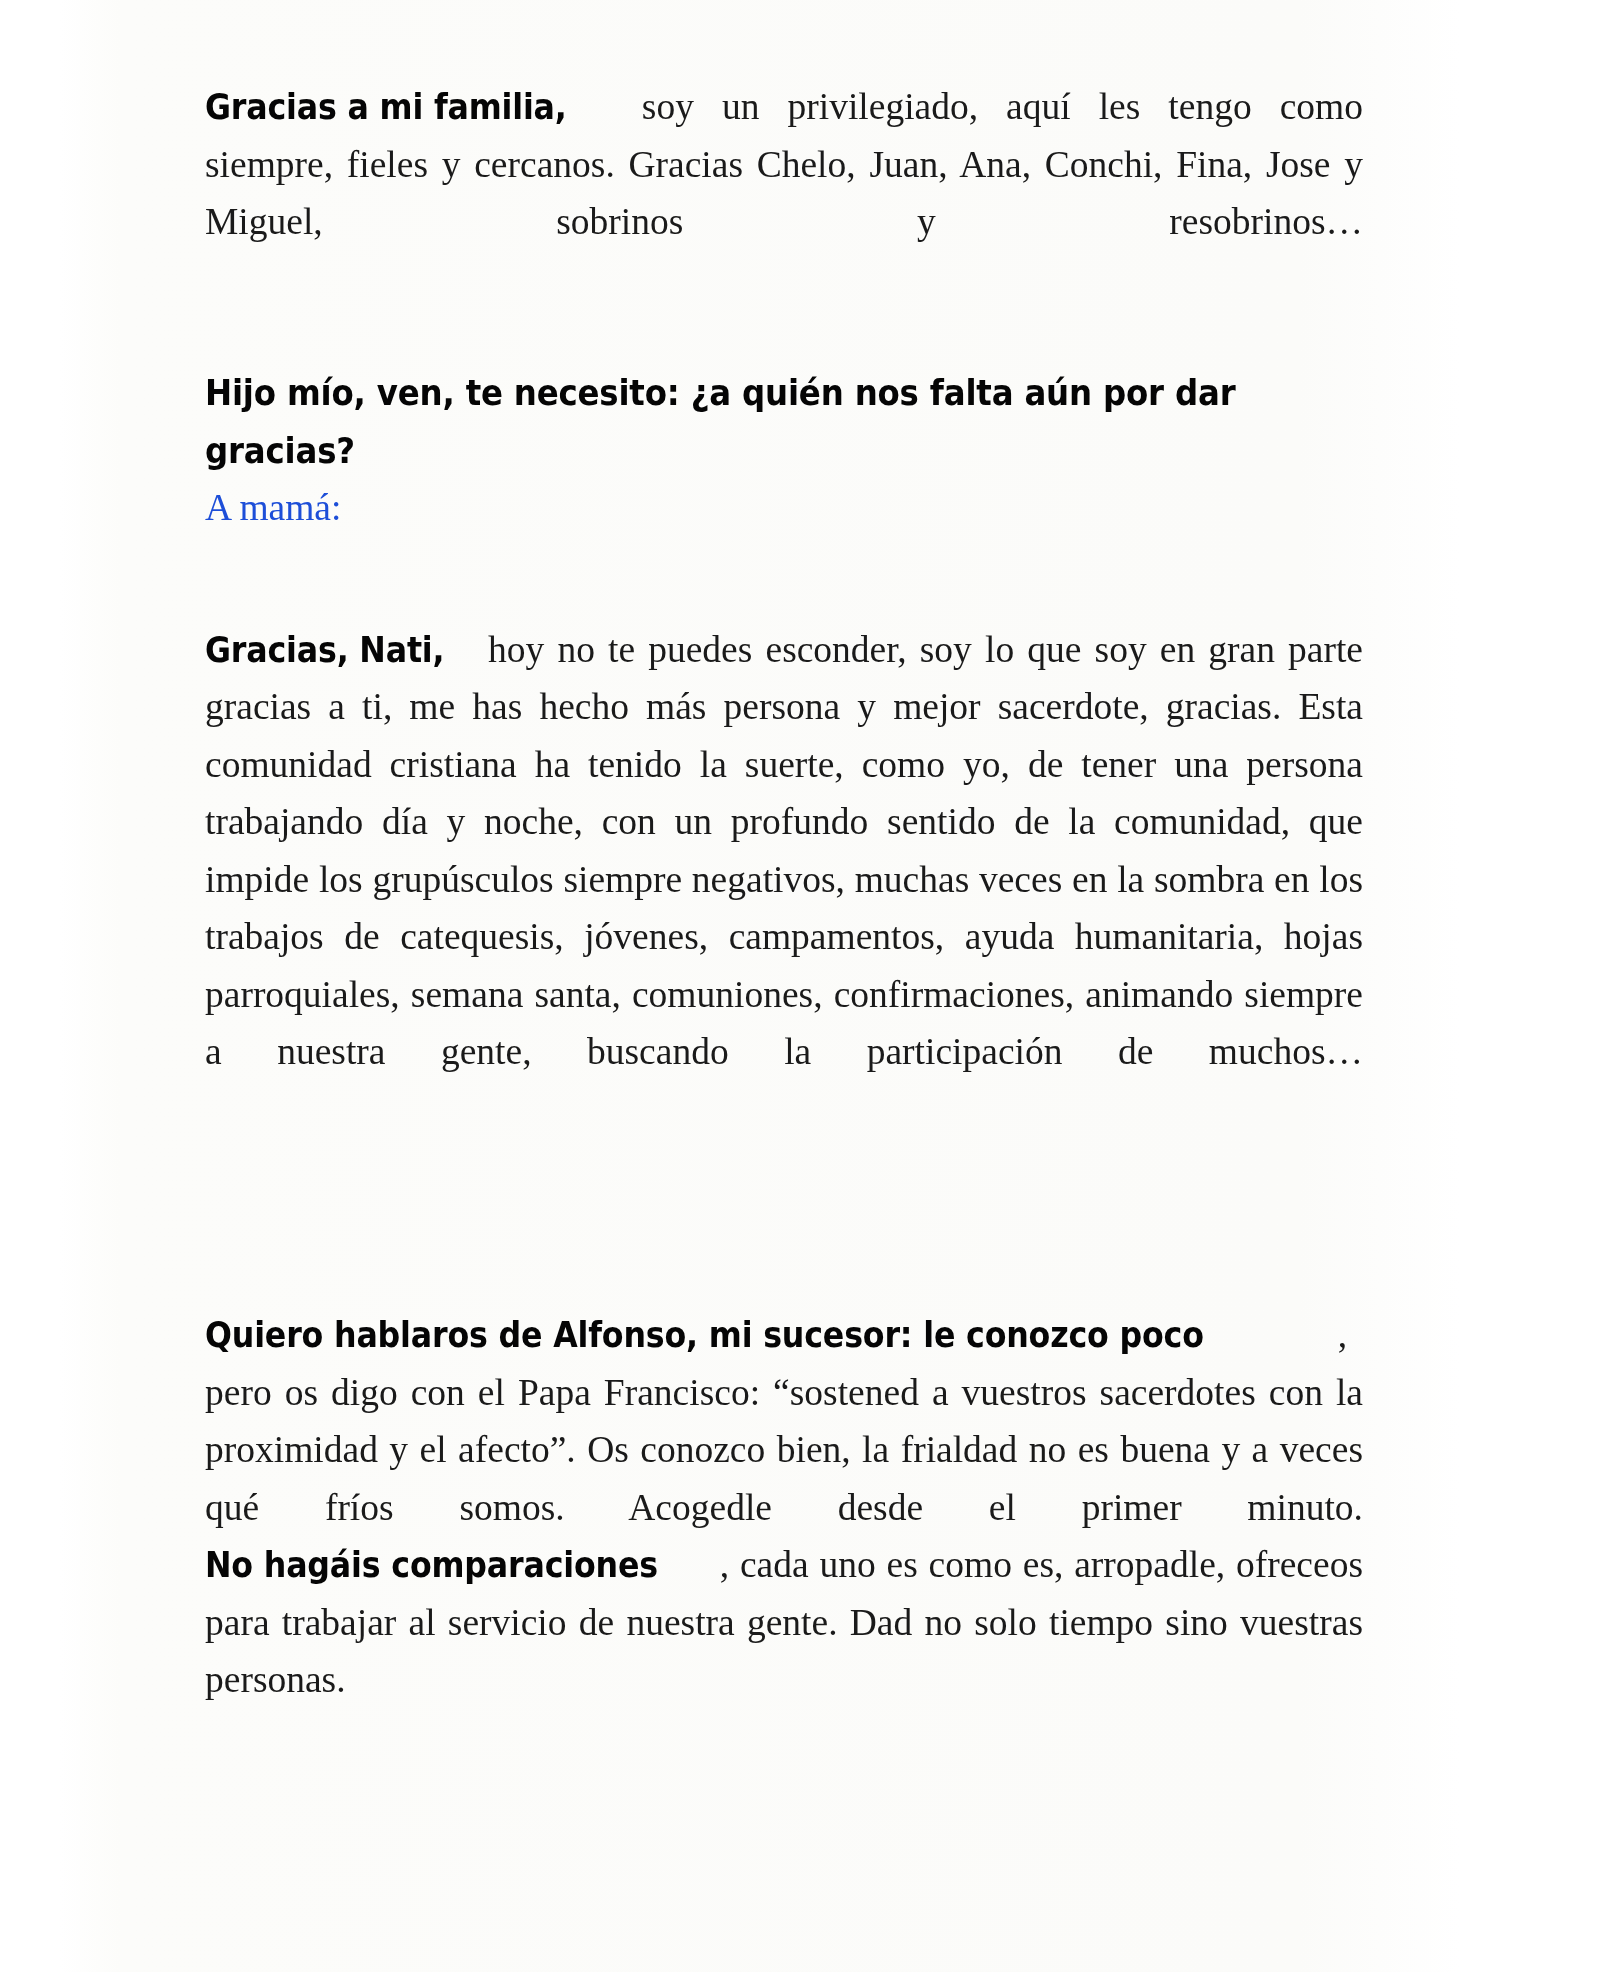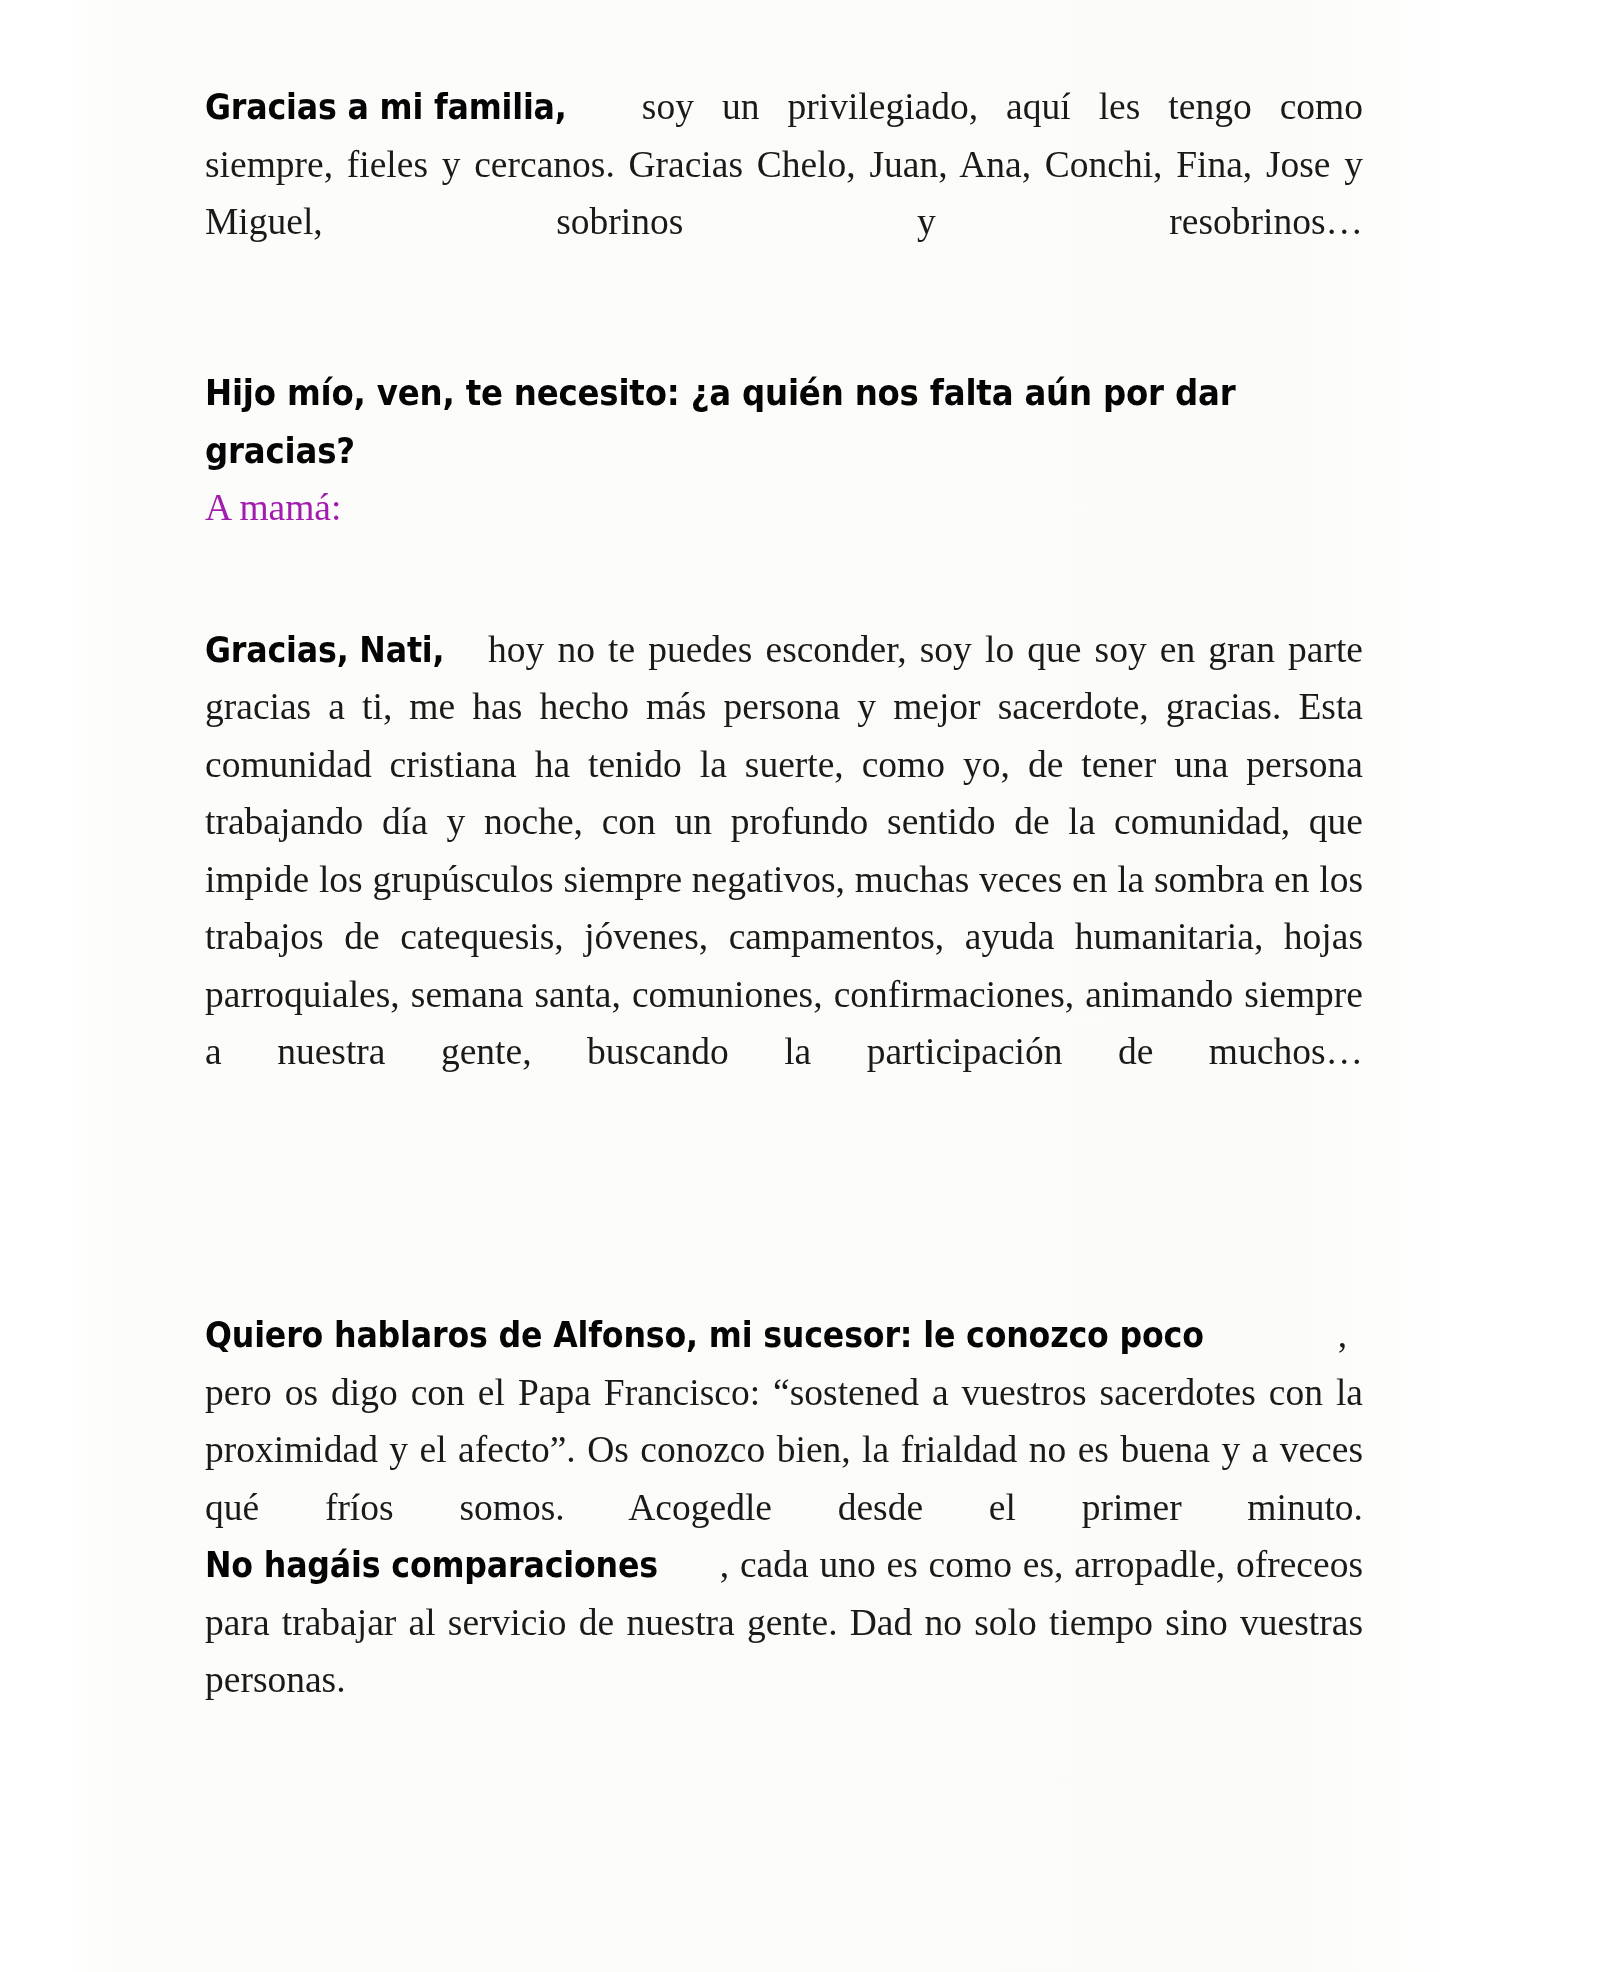--- a/index.html
+++ b/index.html
@@ -106,21 +106,21 @@
     font-size: 36px;
     line-height: 57.5px;
     letter-spacing: -0.2px;
     color: #050505;
   }
   p.heading .tail {
     font-family: "Liberation Serif", "DejaVu Serif", serif;
     font-weight: 400;
     font-size: 37.5px;
     letter-spacing: 0;
-    color: #a21caf;
+    color: #1d4ed8;
   }
   .cond {
     display: inline-block;
     transform: scaleX(0.9);
     transform-origin: left center;
   }
 </style>
 </head>
 <body>
 

